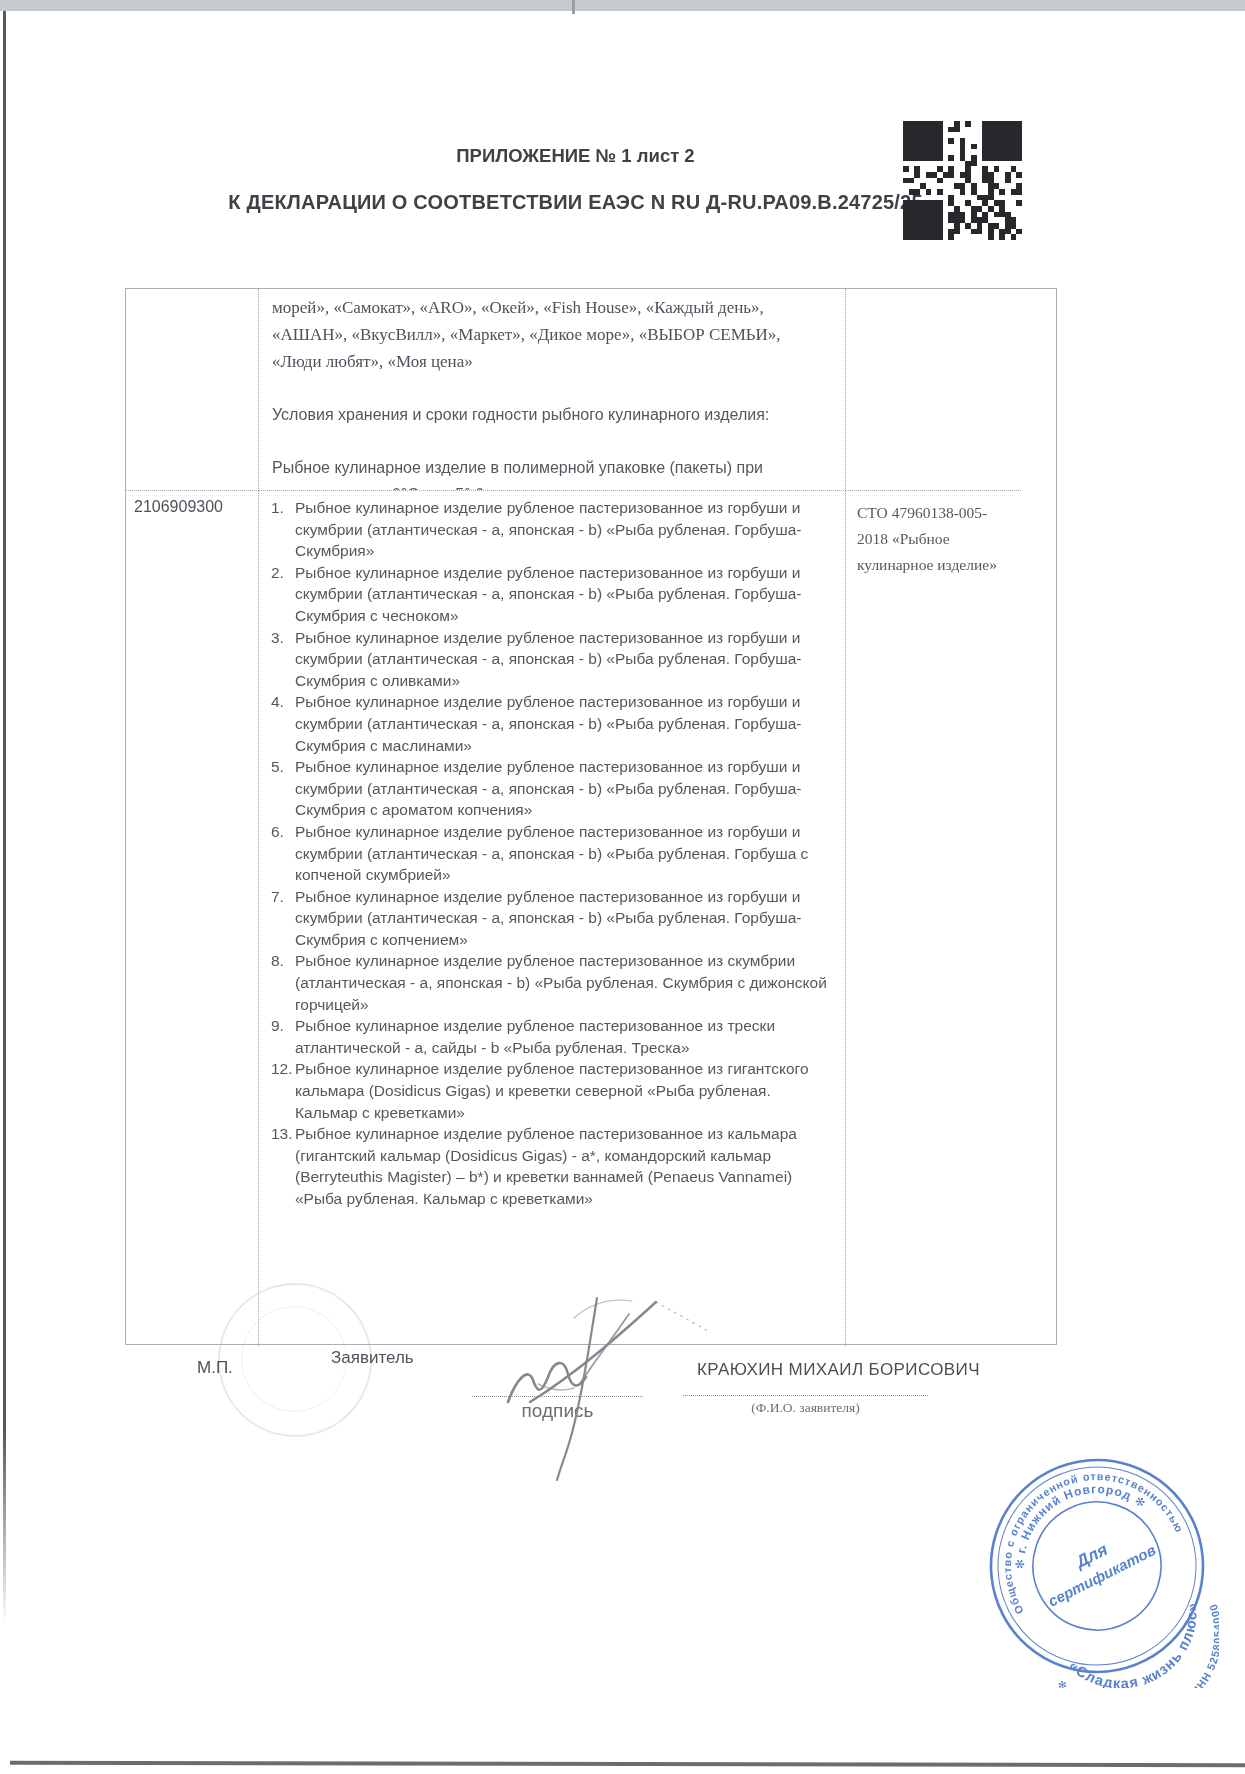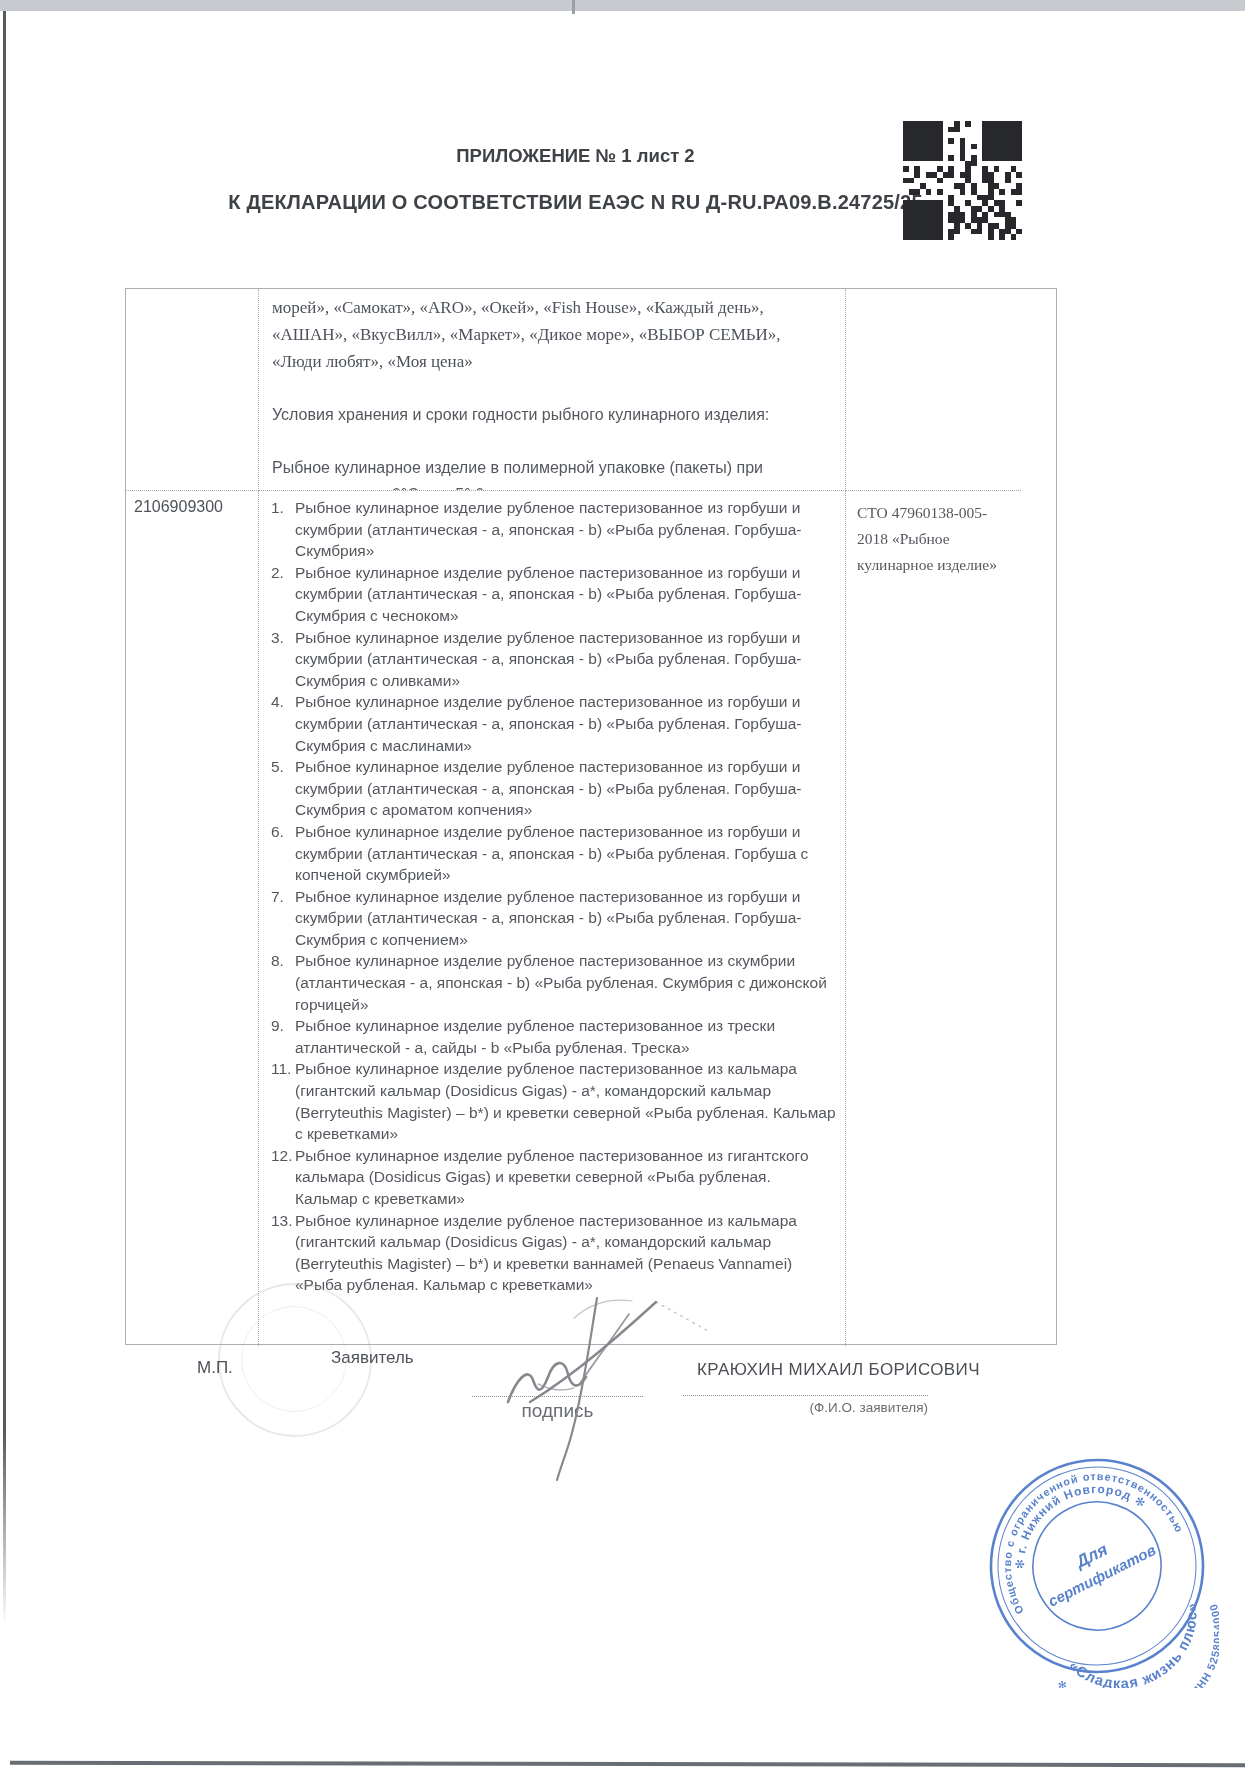--- a/index.html
+++ b/index.html
@@ -39,21 +39,21 @@
   .item .num{min-width:24px;flex:0 0 auto;}
   .item .txt{flex:1;}
   .cell-sto{padding:9px 10px 0 11px;font-size:15.5px;line-height:26px;color:#54585e;font-family:Liberation Serif, serif;}
   
   .mp{position:absolute;left:197px;top:1358px;font-size:17px;color:#4e525a;}
   .applicant{position:absolute;left:331px;top:1348px;font-size:17px;color:#4e525a;}
   .applicant-name{position:absolute;left:697px;top:1360px;font-size:17px;letter-spacing:.4px;color:#4b4f55;}
   .sig-line{position:absolute;left:472px;top:1396px;width:171px;border-top:1.5px dotted #8d9298;}
   .name-line{position:absolute;left:683px;top:1395px;width:245px;border-top:1.5px dotted #8d9298;}
   .sig-caption{position:absolute;left:472px;top:1400px;width:171px;text-align:center;font-size:19px;color:#6a6e74;}
-  .name-caption{position:absolute;left:683px;top:1400px;width:245px;text-align:right;font-size:13.5px;color:#6a6e74;}
+  .name-caption{position:absolute;left:683px;top:1400px;width:245px;text-align:center;font-size:13.5px;color:#6a6e74;font-family:Liberation Serif, serif;}
   .signature-svg{position:absolute;left:478px;top:1288px;width:260px;height:200px;}
   
   .ghost-stamp{position:absolute;left:218px;top:1283px;width:150px;height:150px;border-radius:50%;
     border:2px solid rgba(193,172,168,.30);}
   .ghost-stamp-inner{position:absolute;left:241px;top:1306px;width:104px;height:104px;border-radius:50%;
     border:1.5px solid rgba(193,172,168,.22);}
   
   .stamp{position:absolute;left:975px;top:1444px;width:244px;height:244px;opacity:.93;filter:blur(.3px);}
   .stamp text{fill:#4d79c9;font-family:"Liberation Sans","DejaVu Sans",sans-serif;}
   .stamp .ring{stroke:#4d79c9;fill:none;}
@@ -233,24 +233,20 @@
         </div>
         <div class="item">
           <span class="num">8.</span>
           <span class="txt">Рыбное кулинарное изделие рубленое пастеризованное из скумбрии (атлантическая - а, японская - b) «Рыба рубленая. Скумбрия с дижонской горчицей»</span>
         </div>
         <div class="item">
           <span class="num">9.</span>
           <span class="txt">Рыбное кулинарное изделие рубленое пастеризованное из трески атлантической - а, сайды - b «Рыба рубленая. Треска»</span>
         </div>
         <div class="item">
-          <span class="num">11.</span>
-          <span class="txt">Рыбное кулинарное изделие рубленое пастеризованное из кальмара (гигантский кальмар (Dosidicus Gigas) - a*, командорский кальмар (Berryteuthis Magister) – b*) и креветки северной «Рыба рубленая. Кальмар с креветками»</span>
-        </div>
-        <div class="item">
           <span class="num">12.</span>
           <span class="txt">Рыбное кулинарное изделие рубленое пастеризованное из гигантского кальмара (Dosidicus Gigas) и креветки северной «Рыба рубленая. Кальмар с креветками»</span>
         </div>
         <div class="item">
           <span class="num">13.</span>
           <span class="txt">Рыбное кулинарное изделие рубленое пастеризованное из кальмара (гигантский кальмар (Dosidicus Gigas) - a*, командорский кальмар (Berryteuthis Magister) – b*) и креветки ваннамей (Penaeus Vannamei) «Рыба рубленая. Кальмар с креветками»</span>
         </div>
       </div>
     <div class="cell cell-sto last-col last-row">СТО 47960138-005-2018 «Рыбное кулинарное изделие»</div>
   </div>

